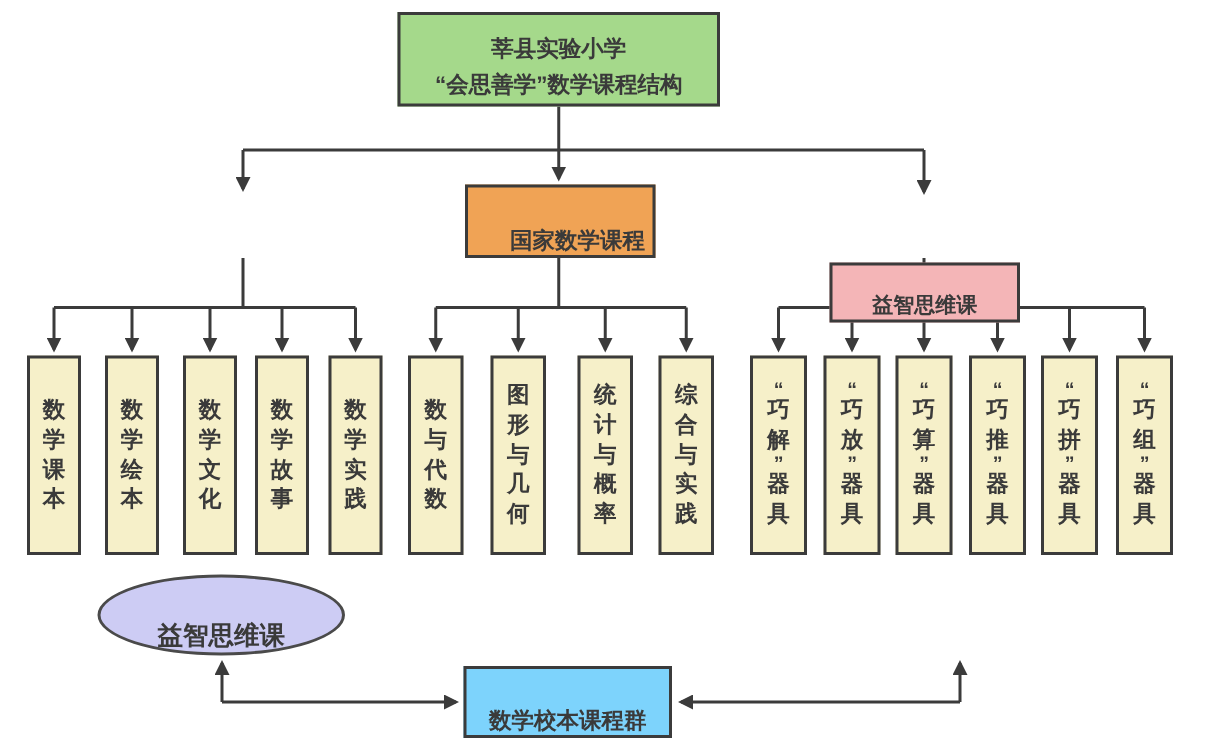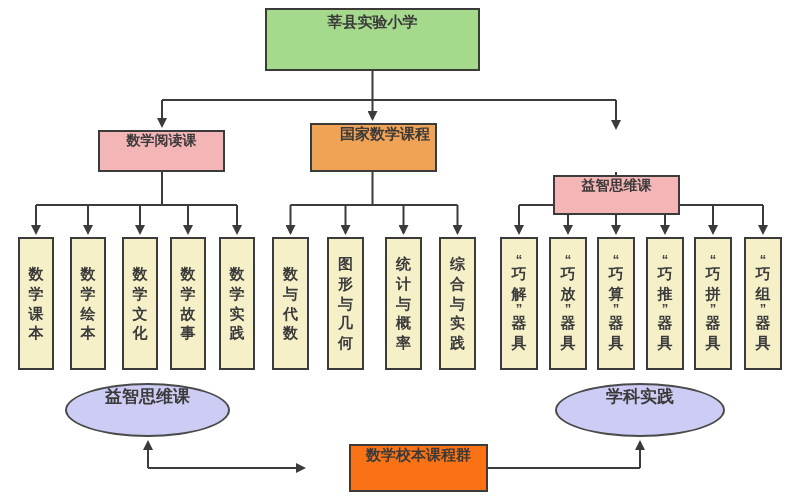--- a/index.html
+++ b/index.html
@@ -7,21 +7,21 @@
     position:relative;
     width:803px;height:500px;
     background:#ffffff;
     font-family:"Liberation Sans","DejaVu Sans",sans-serif;
     overflow:hidden;
   }
   #wires{position:absolute;left:0;top:0;width:803px;height:500px;z-index:0;}
   .node{
     position:absolute;box-sizing:border-box;
     border:2px solid #3b3b3b;
-    display:flex;flex-direction:column;align-items:center;justify-content:space-between;
+    display:flex;flex-direction:column;align-items:center;justify-content:flex-end;
     text-align:center;font-weight:bold;color:#3a3a3a;z-index:1;
   }
   .root{left:265px;top:8px;width:215px;height:63px;background:#a5d98b;font-size:15px;line-height:1.6;}
   .branch{font-size:14px;}
   .branch.pink{background:#f4b5b7;}
   .branch.orange{background:#f0a355;padding-left:23px;}
   .b0{left:98px;top:130px;width:127px;height:42px;}
   .b1{left:310px;top:123px;width:127px;height:49px;font-size:15px;}
   .b2{left:553px;top:132px;width:127px;height:40px;margin-top:43px;}
   .leaf{
@@ -37,21 +37,21 @@
   .lb2{left:385px;width:37px;} .lb3{left:439px;width:37px;}
   .lc0{left:500px;width:38px;} .lc1{left:549px;width:38px;}
   .lc2{left:597px;width:38px;} .lc3{left:646px;width:38px;}
   .lc4{left:694px;width:38px;} .lc5{left:744px;width:38px;}
   .ellipse{
     border-radius:50%;background:#cdccf4;border:2px solid #4a4a4a;
     font-size:17px;
   }
   .e-left{left:65px;top:383px;width:165px;height:54px;}
   .e-right{left:555px;top:383px;width:170px;height:54px;}
-  .bottom-box{left:309px;top:444px;width:139px;height:48px;background:#f97316;font-size:15px;margin-left:40px;}
+  .bottom-box{left:309px;top:444px;width:139px;height:48px;background:#7dd3fc;font-size:15px;}
 </style>
 </head>
 <body>
 
 <div id="canvas">
 
   <svg id="wires" viewBox="0 0 803 500" xmlns="http://www.w3.org/2000/svg">
     <defs>
       <marker id="arr" markerUnits="userSpaceOnUse" markerWidth="10" markerHeight="10" refX="8" refY="5" orient="auto">
         <path d="M0,0 L10,5 L0,10 Z" fill="#3b3b3b"></path>
@@ -87,23 +87,23 @@
 
       <line x1="148" y1="468" x2="148" y2="442" marker-end="url(#arr)"></line>
       <line x1="148" y1="468" x2="304" y2="468" marker-end="url(#arr)"></line>
       <line x1="640" y1="468" x2="640" y2="442" marker-end="url(#arr)"></line>
       <line x1="640" y1="468" x2="454" y2="468" marker-end="url(#arr)"></line>
     </g>
   </svg>
 
   <div class="node root">
     <div>莘县实验小学</div>
+    <div>“会思善学”数学课程结构</div>
   </div>
 
-  <div class="node branch pink b0">数学阅读课</div>
   <div class="node branch orange b1">国家数学课程</div>
   <div class="node branch pink b2">益智思维课</div>
 
   <div class="node leaf la0">
       <span class="vchar">数</span>
       <span class="vchar">学</span>
       <span class="vchar">课</span>
       <span class="vchar">本</span>
     </div>
   <div class="node leaf la1">
@@ -202,17 +202,16 @@
   <div class="node leaf lc5">
       <span class="vchar quote">“</span>
       <span class="vchar">巧</span>
       <span class="vchar">组</span>
       <span class="vchar quote">”</span>
       <span class="vchar">器</span>
       <span class="vchar">具</span>
     </div>
 
   <div class="node ellipse e-left">益智思维课</div>
-  <div class="node ellipse e-right">学科实践</div>
 
   <div class="node bottom-box">数学校本课程群</div>
 
 </div>
 
 </body></html>

